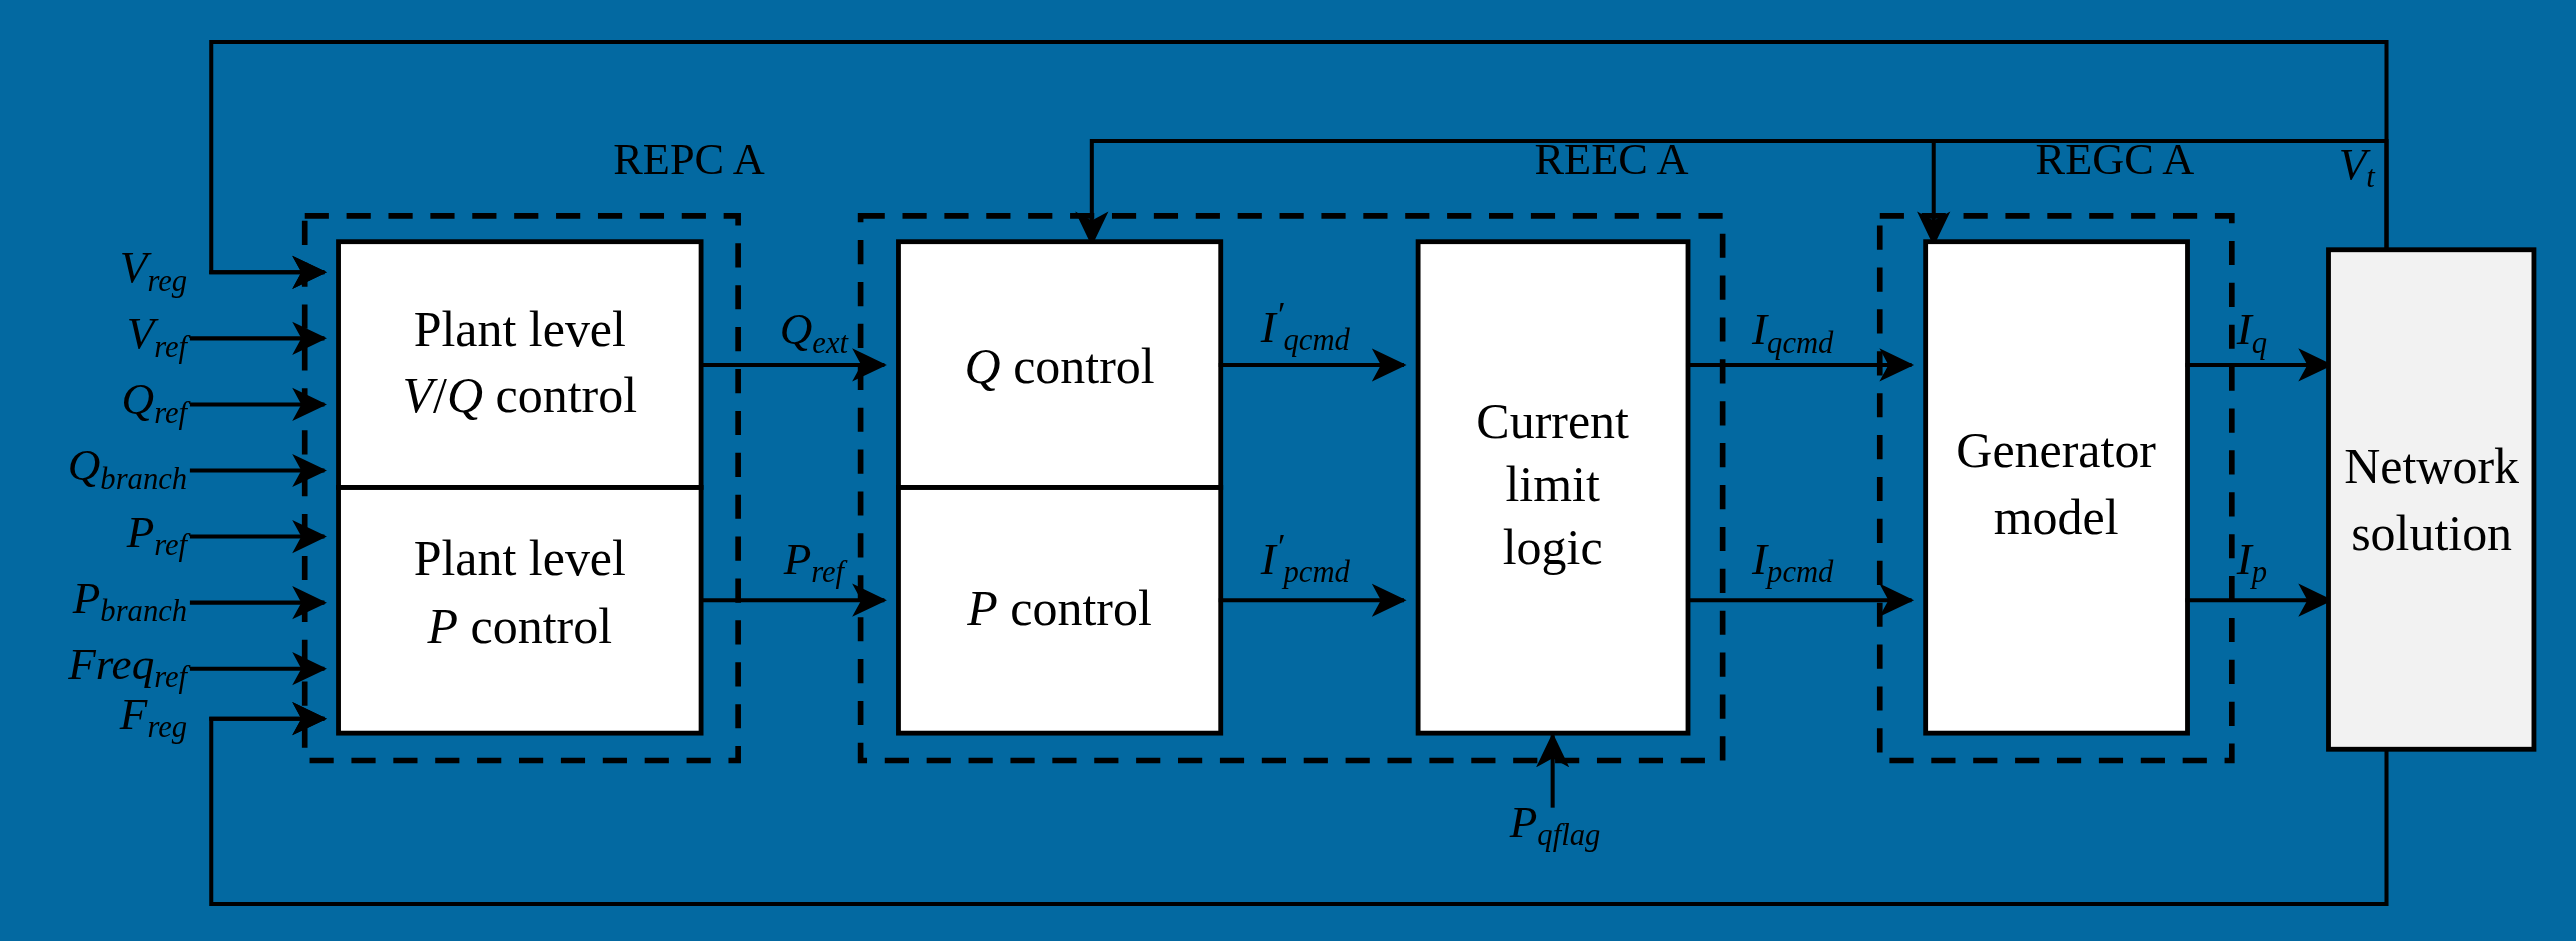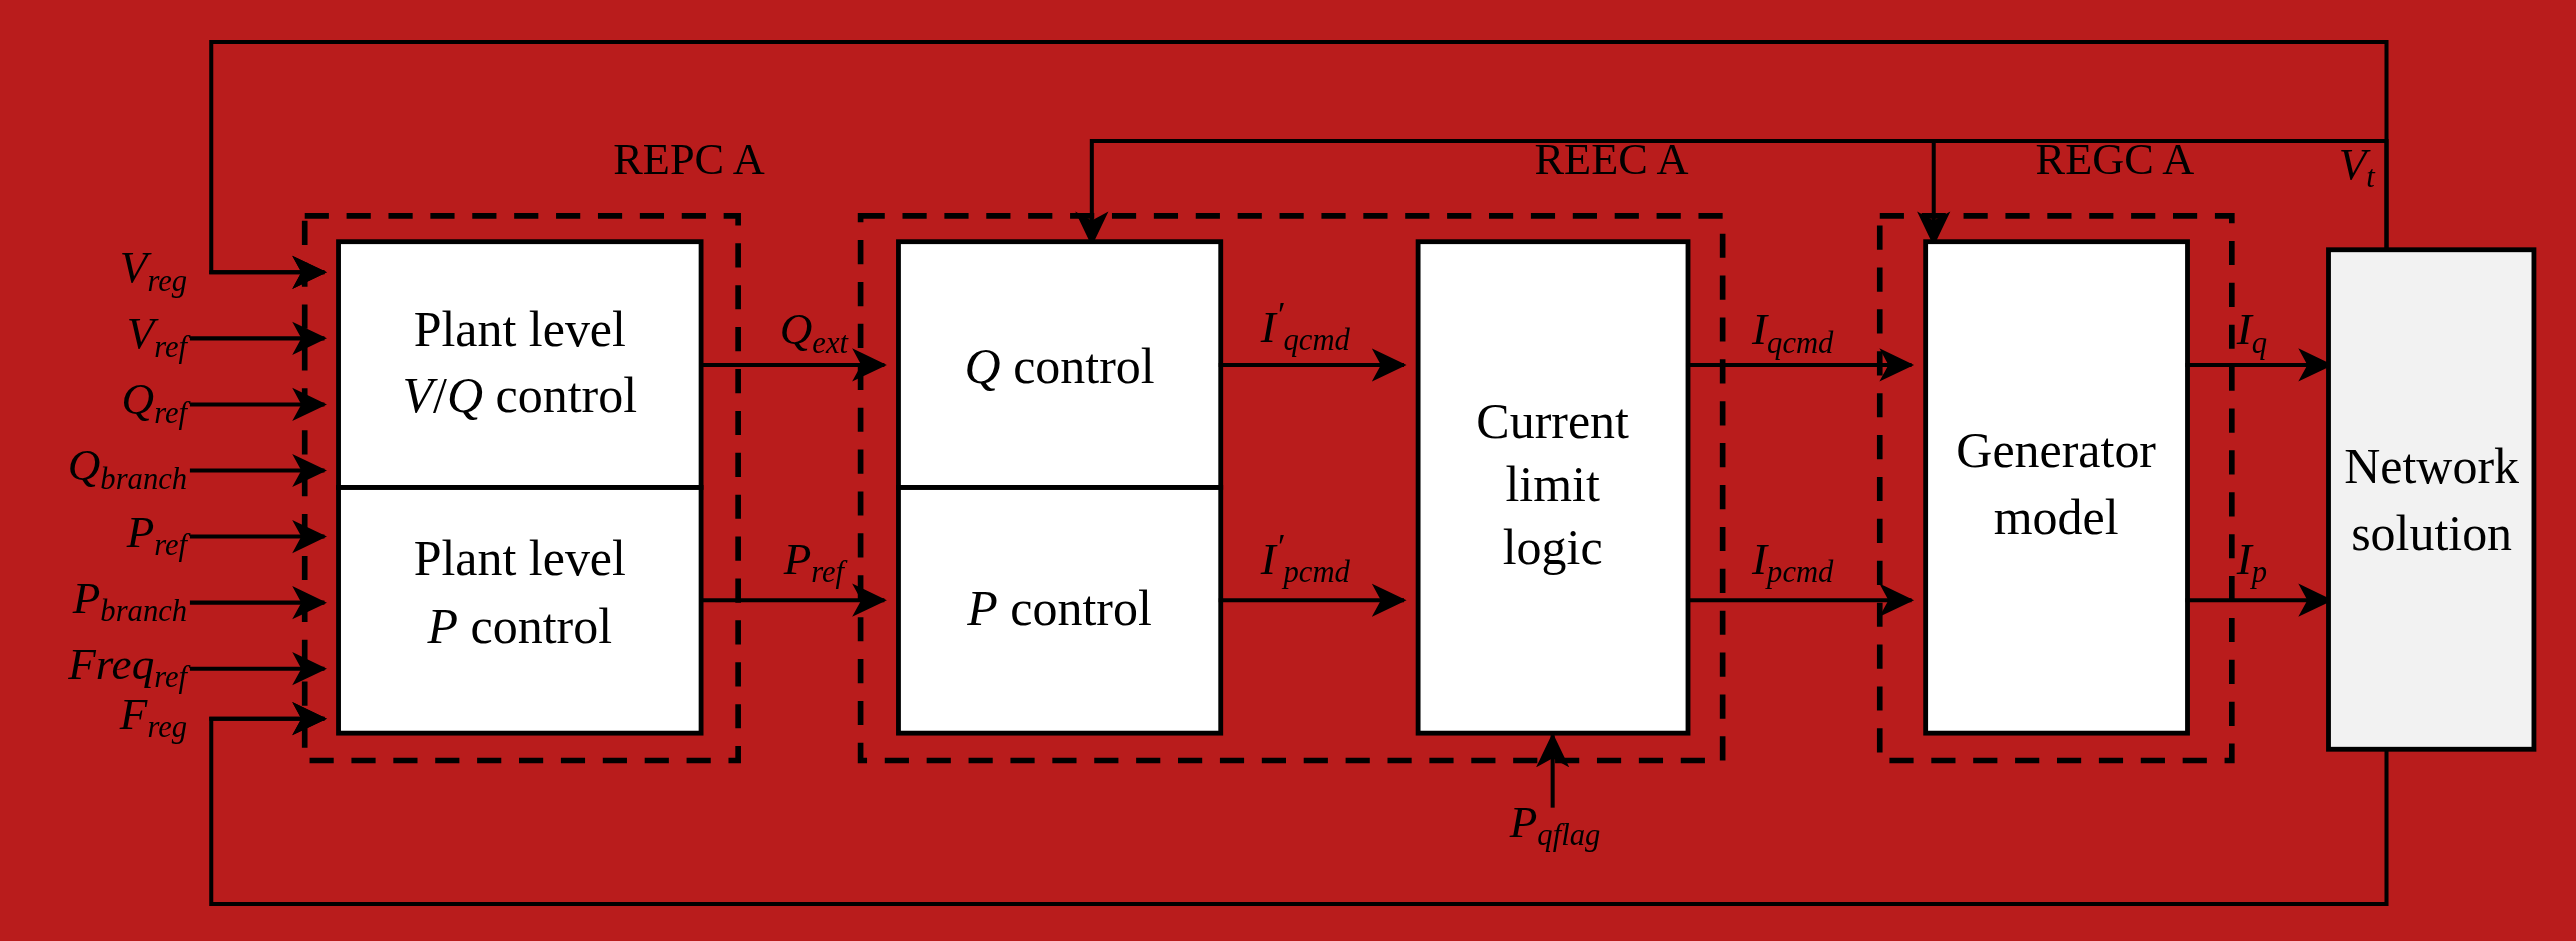--- a/index.html
+++ b/index.html
@@ -1,17 +1,17 @@
 <!DOCTYPE html>
 <html style="font-size:13px"><head>
 <meta charset="utf-8">
 <style>
   html,body{margin:0;padding:0;background:#ffffff;}
   body{font-family:"Liberation Serif", serif;}
-  #stage{position:relative;width:2576px;height:941px;background:#b91c1c;overflow:hidden;}
+  #stage{position:relative;width:2576px;height:941px;background:#0369a1;overflow:hidden;}
   svg{position:absolute;left:0;top:0;}
   .wire{stroke:#000000;stroke-width:5;fill:none;stroke-linecap:square;}
   .dash{stroke:#000000;stroke-width:7;fill:none;stroke-dasharray:30 22;stroke-linecap:butt;}
   .solidbox{stroke:#000000;stroke-width:6;fill:#ffffff;}
   .netbox{stroke:#000000;stroke-width:6;}
   .divider{stroke:#000000;stroke-width:6;}
   text{font-family:"Liberation Serif", serif;fill:#000000;}
   .blocklabel{font-size:62px;text-anchor:middle;dominant-baseline:middle;}
   .grouplabel{font-size:55px;text-anchor:middle;dominant-baseline:middle;}
   .sig{font-size:56px;font-style:italic;text-anchor:end;dominant-baseline:middle;}

